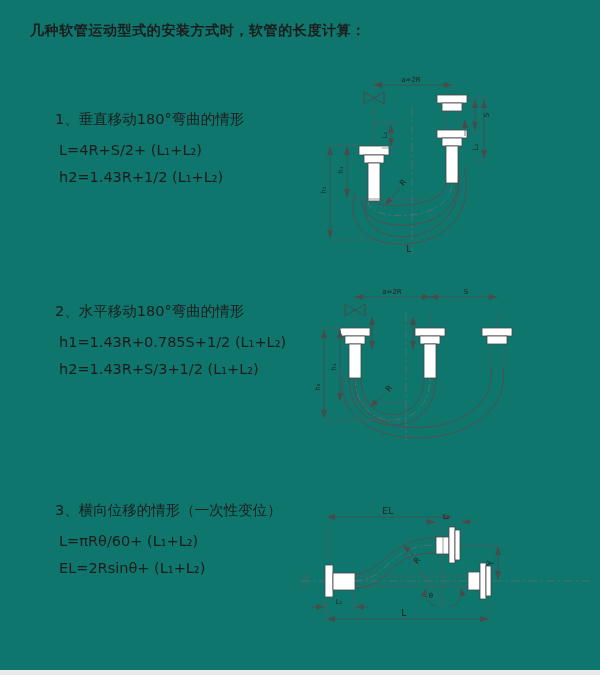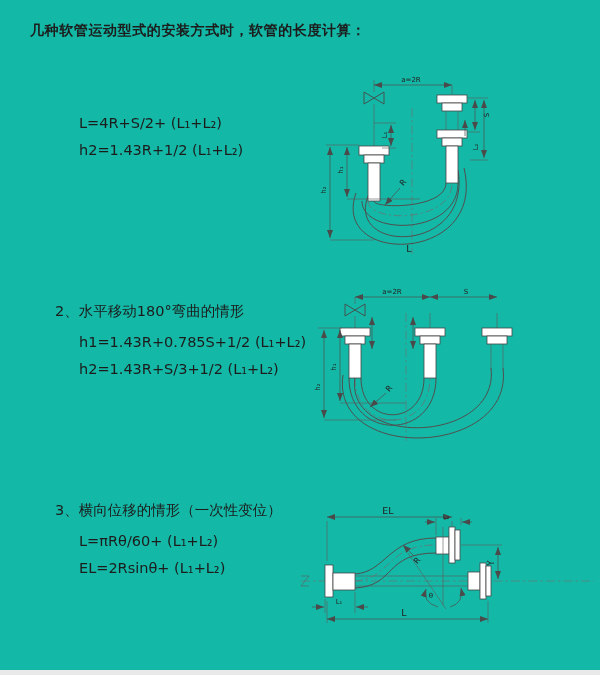--- a/index.html
+++ b/index.html
@@ -1,28 +1,28 @@
 <!DOCTYPE html>
 <html><head>
 <meta charset="utf-8">
 <style>
   html,body{margin:0;padding:0}
   body{
     width:600px;height:675px;background:#ffffff;
     font-family:"DejaVu Sans","Liberation Sans",sans-serif;
     color:#1c1c1c;position:relative;overflow:hidden;
   }
-  .page{position:absolute;inset:0;background:#14b8a6}
+  .page{position:absolute;inset:0;background:#0f766e}
   .doc-title{
     position:absolute;left:30px;top:22px;font-size:14px;font-weight:700;
     letter-spacing:.6px;white-space:nowrap;
   }
   .sec{position:absolute;left:55px;width:275px}
   .sec-heading{font-size:14.5px;margin:0 0 8px 0;white-space:nowrap}
-  .formula{font-size:14.5px;line-height:26.5px;margin-left:24px;white-space:nowrap}
+  .formula{font-size:14.5px;line-height:26.5px;margin-left:4px;white-space:nowrap}
   svg.diagram{position:absolute}
   
   .dim{stroke:#4a4a4a;stroke-width:.7;fill:none}
   .thin{stroke:#5c5c5c;stroke-width:.6;fill:none}
   .hose{stroke:#4f4f4f;stroke-width:1;fill:none}
   .cl{stroke:#6e6e6e;stroke-width:.6;fill:none;stroke-dasharray:9 3 2.5 3}
   .clc{stroke:#6e6e6e;stroke-width:.7;fill:none;stroke-dasharray:8 3 2 3}
   .part{stroke:#474747;stroke-width:.8;fill:#ffffff}
   .valve{stroke:#474747;stroke-width:.9;fill:none}
   svg text{font-size:8px;fill:#222222}
@@ -31,20 +31,21 @@
   .bottom-strip{position:absolute;left:0;bottom:0;width:600px;height:5px;background:#e9e9e9}
 </style>
 </head>
 <body>
 
 <div class="page">
 
   <div class="doc-title">几种软管运动型式的安装方式时，软管的长度计算：</div>
 
   <div class="sec" style="top:110px">
+    <div class="sec-heading">1、垂直移动180°弯曲的情形</div>
     <div class="formula">L=4R+S/2+ (L₁+L₂)</div>
     <div class="formula">h2=1.43R+1/2 (L₁+L₂)</div>
   </div>
 
   <svg class="diagram" style="left:312px;top:68px" width="200" height="195" viewBox="0 0 200 195">
     <defs>
       <marker id="ar1" viewBox="0 0 10 10" refX="9" refY="5" markerWidth="9" markerHeight="9" orient="auto-start-reverse" markerUnits="userSpaceOnUse">
         <path d="M0,1.6 L9,5 L0,8.4 Z" fill="#4a4a4a"></path>
       </marker>
       <pattern id="braid1" width="3.5" height="3.5" patternUnits="userSpaceOnUse">

